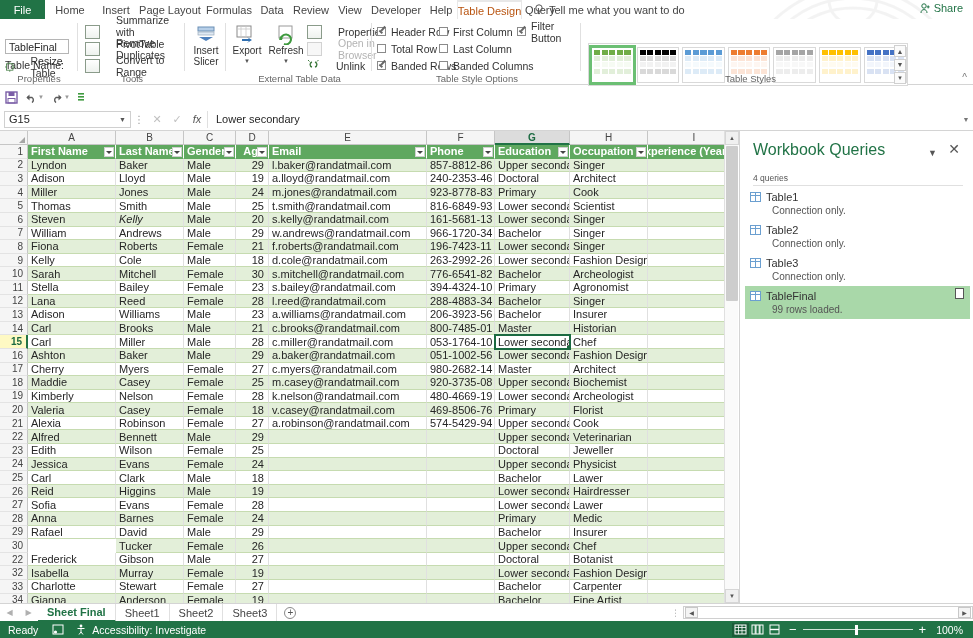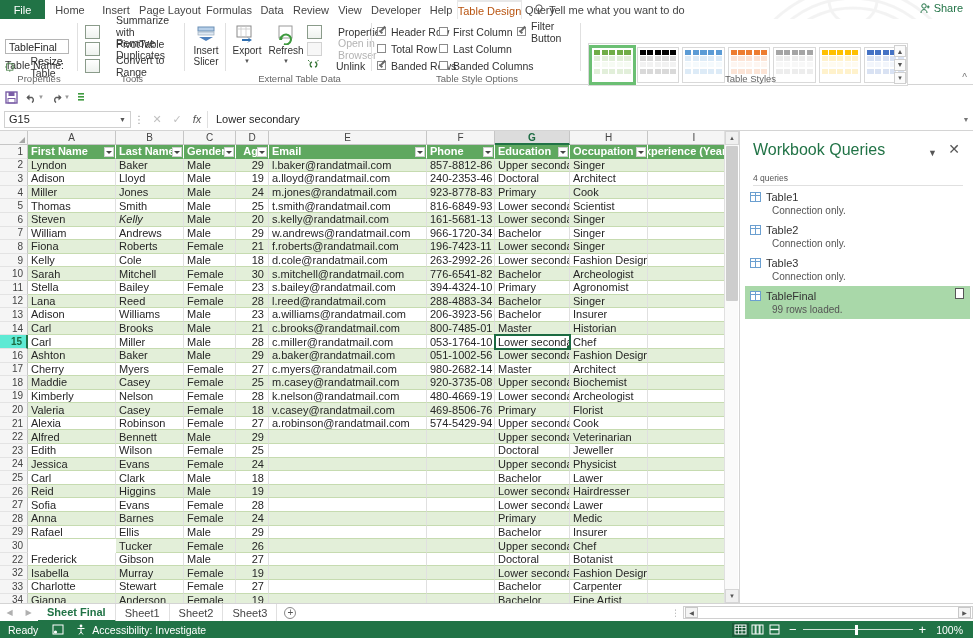--- a/index.html
+++ b/index.html
@@ -97,21 +97,21 @@
      border-bottom:6px solid #a6a6a6; }
   .ch { height:14px; background:#f5f5f5; border-right:1px solid #c6c6c6; border-bottom:1px solid #c6c6c6;
      font-size:10px; color:#444; display:flex; align-items:center; justify-content:center; }
   .ch.sel { background:#dcdcdc; border-bottom:2px solid #217346; color:#1b6a41; font-weight:bold; }
 
   .rows { position:absolute; top:14px; left:0; }
   .grow { display:flex; height:13.6px; }
   .rh { width:28px; background:#f5f5f5; border-right:1px solid #c6c6c6; border-bottom:1px solid #e3e3e3;
      font-size:10px; color:#444; display:flex; align-items:center; justify-content:flex-end;
      padding-right:4px; flex:0 0 28px; }
-  .rh.sel { background:#5eead4; color:#1b6a41; font-weight:bold; border-right:2px solid #217346; }
+  .rh.sel { background:#fef9c3; color:#1b6a41; font-weight:bold; border-right:2px solid #217346; }
   .cell { height:13.6px; border-right:1px solid #e0e0e0; border-bottom:1px solid #e8e8e8;
      font-size:11px; display:flex; align-items:center; padding:0 2px 0 3px; overflow:hidden;
      white-space:nowrap; }
   .cell.num { justify-content:flex-end; padding-right:4px; }
   .hdrcell { background:#5fa85f; color:#fff; font-weight:bold; border-right:1px solid #fff;
      border-bottom:1px solid #5fa85f; position:relative; }
   .hdrcell .fbtn { position:absolute; right:1px; top:2px; width:10px; height:10px; background:#fff;
      border:1px solid #d0d0d0; display:flex; align-items:center; justify-content:center; }
   .hdrcell .fbtn span { border-left:3px solid transparent; border-right:3px solid transparent;
      border-top:3.5px solid #444; display:block; }
@@ -966,21 +966,21 @@
           <div class="cell band num" style="width: 33px; flex: 0 0 33px;">24</div>
           <div class="cell band" style="width: 158px; flex: 0 0 158px;"></div>
           <div class="cell band" style="width: 68px; flex: 0 0 68px;"></div>
           <div class="cell band" style="width: 75px; flex: 0 0 75px;">Primary</div>
           <div class="cell band" style="width: 78px; flex: 0 0 78px;">Medic</div>
           <div class="cell band num" style="width: 93px; flex: 0 0 93px;">2</div>
         </div>
         <div class="grow">
           <div class="rh">29</div>
           <div class="cell plain" style="width: 88px; flex: 0 0 88px;">Rafael</div>
-          <div class="cell plain" style="width: 68px; flex: 0 0 68px;">Ellis</div>
+          <div class="cell plain" style="width: 68px; flex: 0 0 68px;">David</div>
           <div class="cell plain" style="width: 52px; flex: 0 0 52px;">Male</div>
           <div class="cell plain num" style="width: 33px; flex: 0 0 33px;">29</div>
           <div class="cell plain" style="width: 158px; flex: 0 0 158px;"></div>
           <div class="cell plain" style="width: 68px; flex: 0 0 68px;"></div>
           <div class="cell plain" style="width: 75px; flex: 0 0 75px;">Bachelor</div>
           <div class="cell plain" style="width: 78px; flex: 0 0 78px;">Insurer</div>
           <div class="cell plain num" style="width: 93px; flex: 0 0 93px;">11</div>
         </div>
         <div class="grow">
           <div class="rh">30</div>

